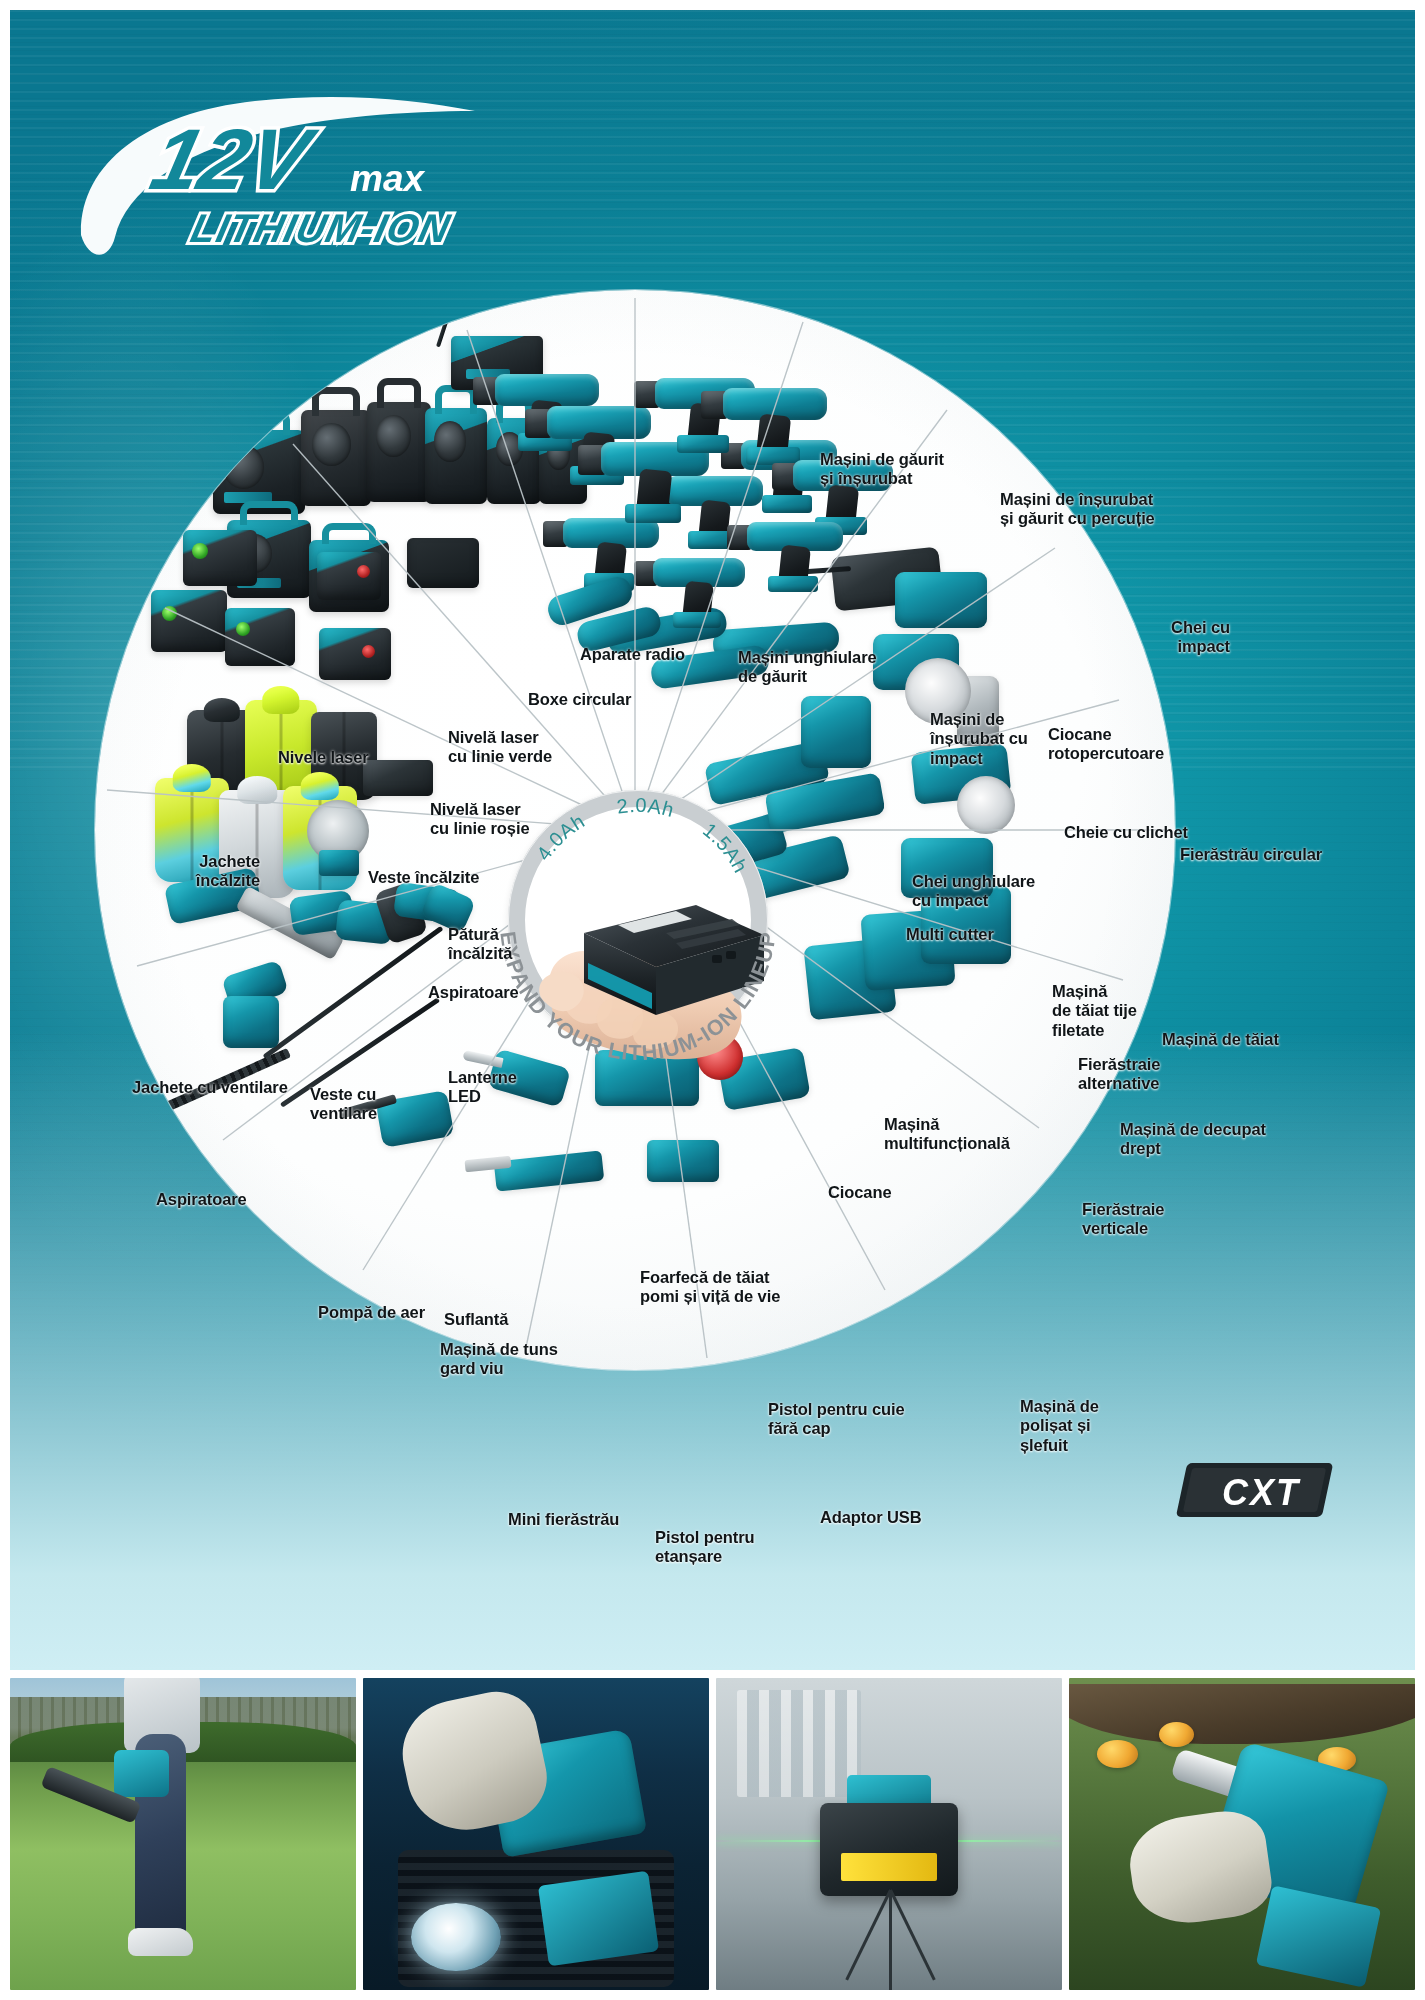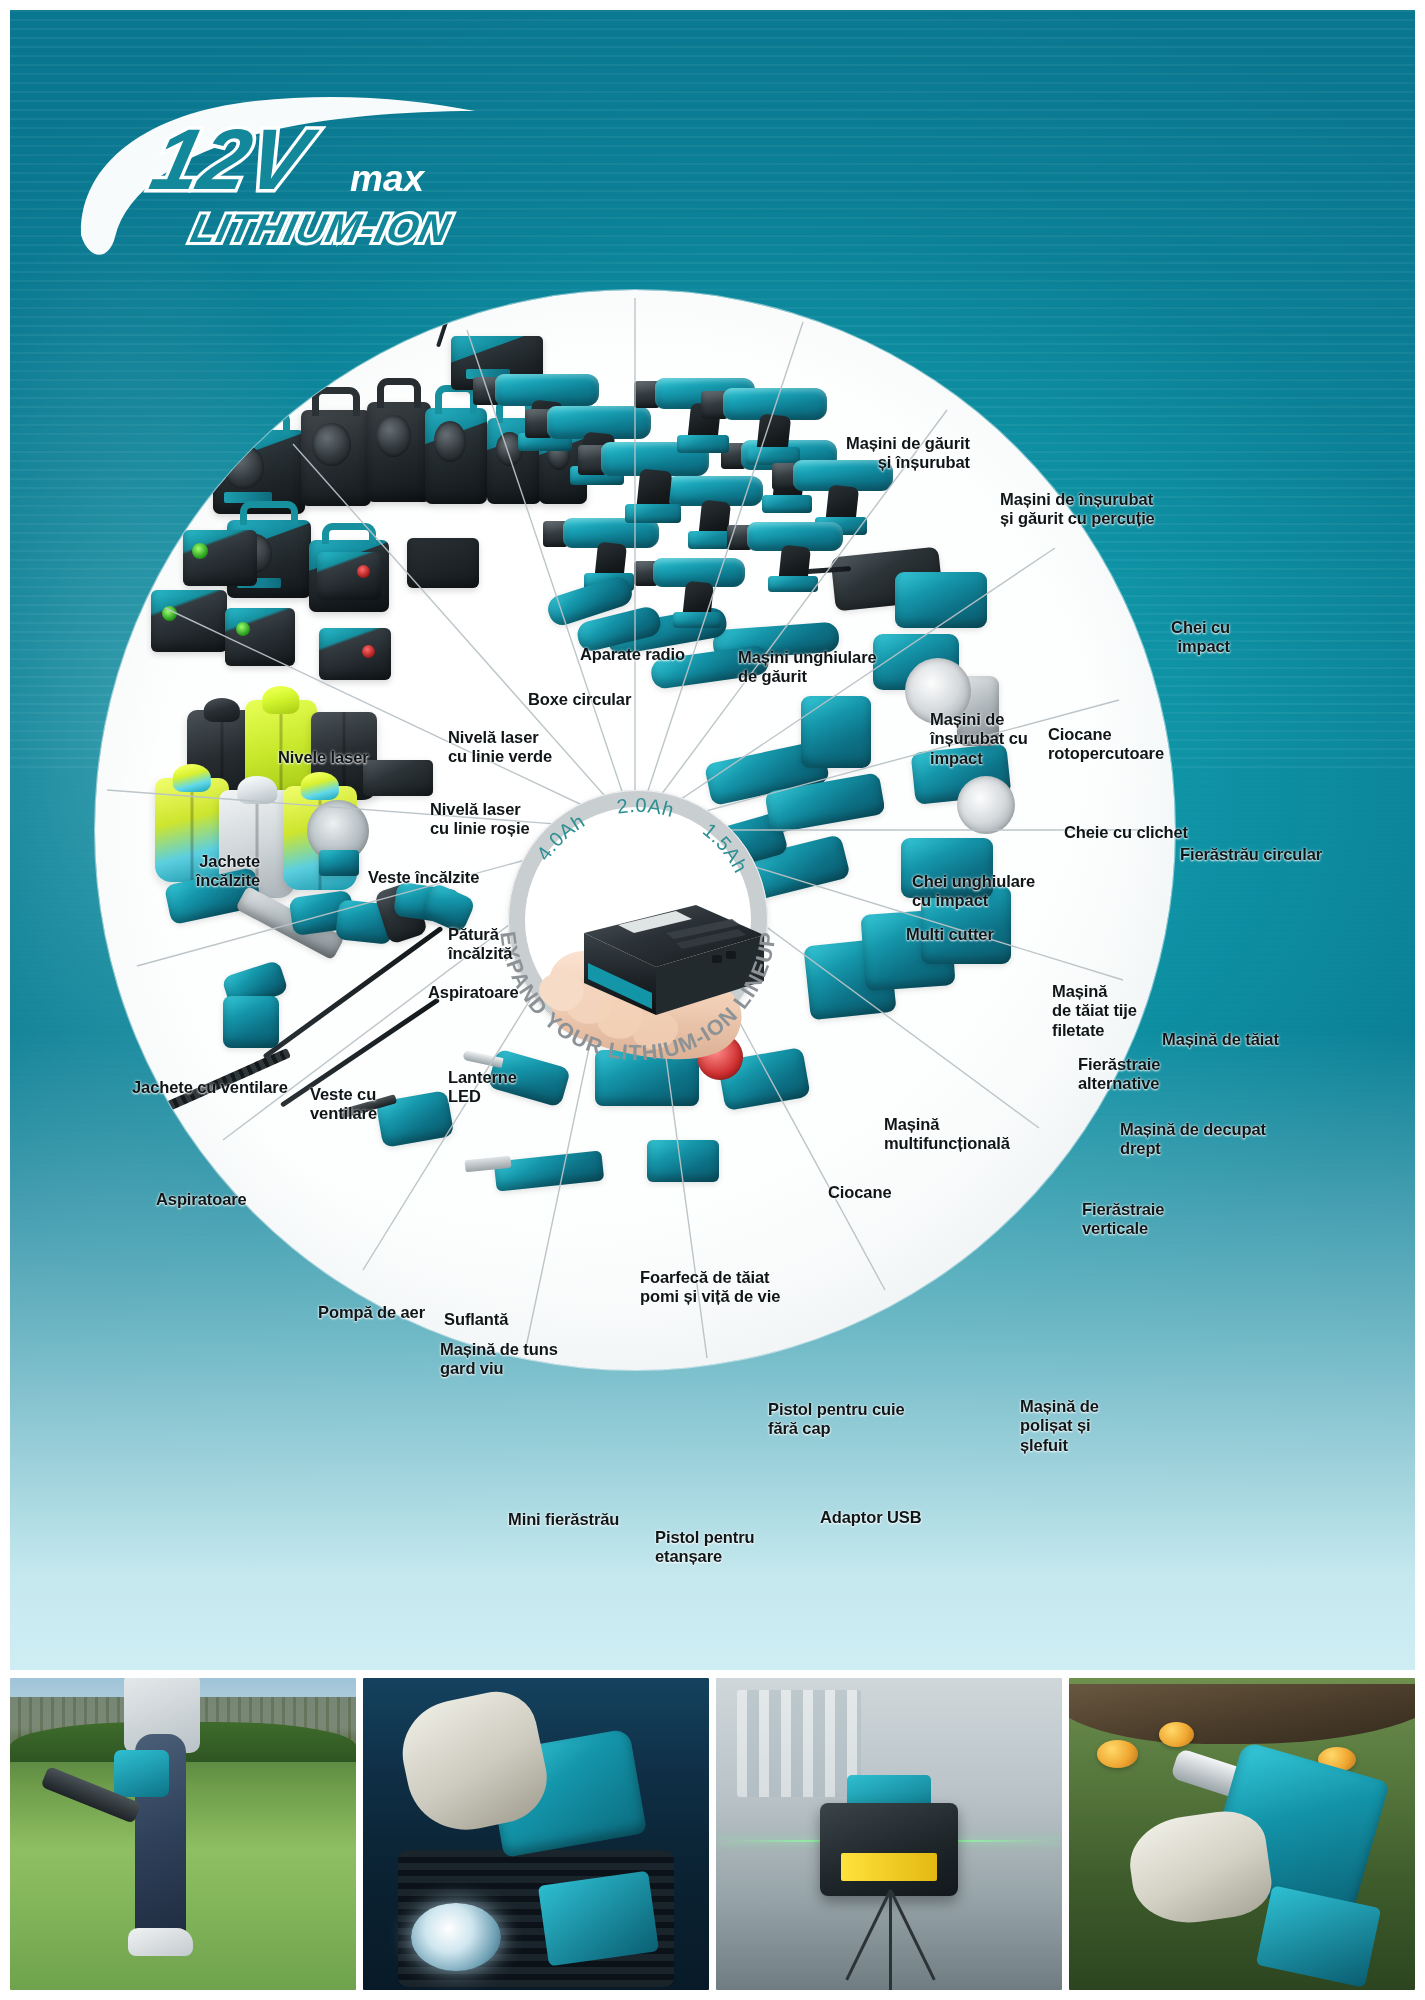--- a/index.html
+++ b/index.html
@@ -827,21 +827,21 @@
     <svg viewBox="0 0 320 320" width="320" height="320">
       <defs>
         <path id="capArc" d="M 22,162 A 138,138 0 0 0 298,162"></path>
       </defs>
       <text text-anchor="middle">
         <textPath href="#capArc" startOffset="50%">EXPAND YOUR LITHIUM-ION LINEUP</textPath>
       </text>
     </svg>
   </div>
 
-  <div class="label" style="left:820px;top:434px;width:150px;text-align:right;">Mașini de găurit
+  <div class="label" style="left:820px;top:450px;width:150px;">Mașini de găurit
 și înșurubat</div>
   <div class="label" style="left:1000px;top:490px;width:190px;">Mașini de înșurubat
 și găurit cu percuție</div>
   <div class="label ctr" style="left:1140px;top:618px;width:90px;">Chei cu
 impact</div>
   <div class="label" style="left:738px;top:648px;width:150px;">Mașini unghiulare
 de găurit</div>
   <div class="label" style="left:930px;top:710px;width:130px;">Mașini de
 înșurubat cu
 impact</div>
@@ -893,20 +893,29 @@
   <div class="label ctr" style="left:150px;top:852px;width:110px;">Jachete
 încălzite</div>
   <div class="label" style="left:430px;top:800px;width:150px;">Nivelă laser
 cu linie roșie</div>
   <div class="label" style="left:448px;top:728px;width:150px;">Nivelă laser
 cu linie verde</div>
   <div class="label" style="left:278px;top:748px;width:140px;">Nivele laser</div>
   <div class="label" style="left:528px;top:690px;width:160px;">Boxe circular</div>
   <div class="label" style="left:580px;top:645px;width:160px;">Aparate radio</div>
 
+  <div class="cxt">
+    <svg viewBox="0 0 170 72" width="170" height="72">
+      <g transform="skewX(-12)">
+        <rect x="14" y="8" width="146" height="54" rx="5" fill="#1d2529"></rect>
+        <rect x="20" y="13" width="134" height="44" rx="3" fill="#ffffff" opacity="0.06"></rect>
+      </g>
+      <text x="86" y="50" text-anchor="middle" font-family="'Liberation Sans', sans-serif" font-size="36" font-weight="700" font-style="italic" fill="#ffffff" letter-spacing="2">CXT</text>
+    </svg>
+  </div>
 
   <div class="photostrip">
 
     <div class="photo ph1">
       <div class="fence"></div>
       <div class="hedge"></div>
       <div class="torso"></div>
       <div class="leg"></div>
       <div class="shoe"></div>
       <div class="blowerBody"></div>

